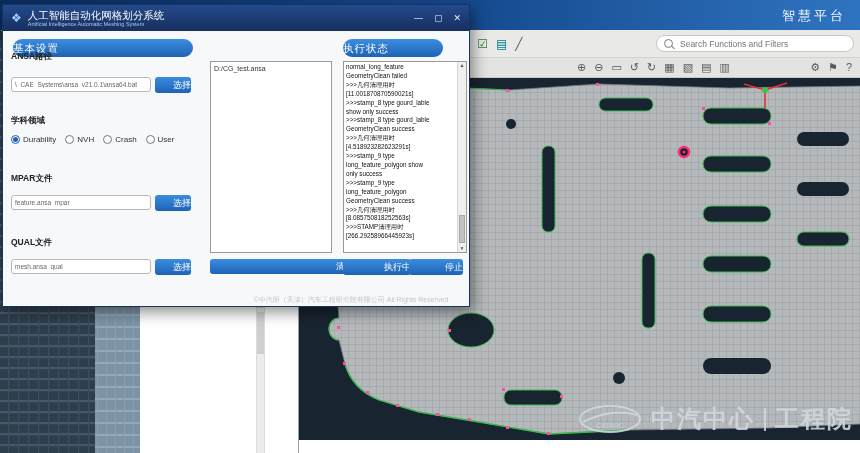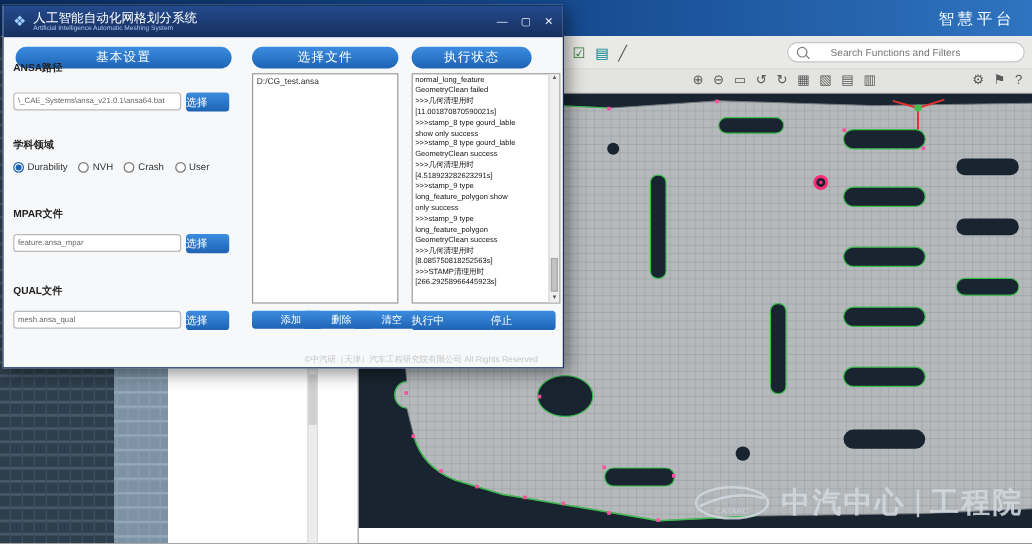--- a/index.html
+++ b/index.html
@@ -20,21 +20,21 @@
   .ansa{position:absolute;left:298px;top:30px;width:562px;height:423px;border-left:1px solid #9aa0a6;box-sizing:border-box;}
   .tb1{position:absolute;left:0;top:0;width:100%;height:28px;background:#e9e9e7;border-bottom:1px solid #d2d2d0;
        display:flex;align-items:center;gap:8px;padding-left:122px;box-sizing:border-box;}
   .tb2{position:absolute;left:0;top:28px;width:100%;height:20px;background:#e3e3e1;border-bottom:1px solid #c9c9c7;
        display:flex;align-items:center;gap:8px;padding-left:278px;padding-right:8px;box-sizing:border-box;}
   .tbi{font-size:12px;line-height:1;cursor:default;}
   .tb2 .tbi{font-size:11px;}
   .i-pink{color:#c2185b}.i-blue{color:#1565c0}.i-green{color:#2e7d32}.i-teal{color:#00838f}.i-gray{color:#5a5a5a}
   .sp-auto{margin-left:auto}
   .search{position:absolute;right:6px;top:5px;width:198px;height:17px;background:#fff;border:1px solid #c6c6c6;
-          border-radius:9px;display:flex;align-items:center;gap:17px;padding:0 7px;box-sizing:border-box;}
+          border-radius:9px;display:flex;align-items:center;gap:5px;padding:0 7px;box-sizing:border-box;}
   .mag{width:7px;height:7px;border:1.4px solid #7a7a7a;border-radius:50%;position:relative;flex:none;}
   .mag::after{content:"";position:absolute;width:4px;height:1.4px;background:#7a7a7a;transform:rotate(45deg);right:-3px;bottom:-1px;}
   .search input{border:none;outline:none;background:transparent;font-size:8.5px;color:#777;width:100%;
                 font-family:"Liberation Sans",sans-serif;}
 
   .viewport{position:absolute;left:0;top:48px;width:562px;height:362px;background:#18242f;overflow:hidden;}
   .vp-label{position:absolute;left:80px;top:3px;color:#d9dde0;font-size:7.5px;letter-spacing:.5px;}
   .statusbar{position:absolute;left:0;top:410px;width:100%;height:13px;background:#d9d6d0;border-top:1px solid #b9b6b0;
              display:flex;align-items:center;padding-left:12px;box-sizing:border-box;font-size:9px;color:#2b2b2b;}
 
@@ -49,26 +49,26 @@
           border:1px solid #17335f;box-shadow:3px 5px 14px rgba(0,0,0,.45);box-sizing:border-box;}
   .d-title{position:absolute;left:0;top:0;width:100%;height:26px;background:linear-gradient(180deg,#234a8d,#172f5e);
            display:flex;align-items:center;padding:0 8px;box-sizing:border-box;gap:6px;}
   .d-logo{color:#9fd0ff;font-size:12px;line-height:1;}
   .d-t1{color:#ffffff;font-size:10.5px;font-weight:400;line-height:11px;}
   .d-t2{color:#a9c7ef;font-size:5.5px;line-height:6px;}
   .d-ctrls{margin-left:auto;display:flex;gap:11px;color:#e8eefb;font-size:9px;}
   .d-ctrls span{cursor:default;}
   .d-body{position:absolute;left:0;top:26px;width:100%;height:277px;}
 
-  .sec-h{position:absolute;top:8px;height:18px;line-height:18px;text-align:center;color:#fff;font-size:10.5px;
+  .sec-h{position:absolute;top:8px;height:18px;line-height:18px;text-align:left;color:#fff;font-size:10.5px;
          letter-spacing:1px;border-radius:9px;background:linear-gradient(180deg,#3b8de0,#1e63b4);}
   .lbl{position:absolute;left:8px;font-size:8.5px;color:#222;font-weight:700;}
   .tinput{position:absolute;left:8px;width:140px;height:15px;background:#fff;border:1px solid #b9b9b9;border-radius:3px;
           font-size:6.5px;color:#666;padding:0 3px;box-sizing:border-box;font-family:"Liberation Sans",sans-serif;outline:none;}
-  .btn{position:absolute;background:linear-gradient(180deg,#3b8de0,#1e63b4);color:#fff;text-align:left;
+  .btn{position:absolute;background:linear-gradient(180deg,#3b8de0,#1e63b4);color:#fff;text-align:right;
        border-radius:3px;cursor:default;}
   .btn-sel{left:152px;width:36px;height:16px;line-height:16px;font-size:9px;}
   .btn-sm{top:228px;width:35px;height:15px;line-height:15px;font-size:8.5px;padding-left:24px;}
   .btn-run{top:228px;height:16px;line-height:16px;font-size:9px;}
 
   .radios{position:absolute;left:8px;top:104px;display:flex;gap:9px;align-items:center;}
   .ritem{display:flex;align-items:center;gap:3px;font-size:8px;color:#333;}
   .radio{width:9px;height:9px;border:1px solid #777;border-radius:50%;background:#fff;box-sizing:border-box;flex:none;}
   .radio.checked{border-color:#1e63b4;}
   .radio.checked::after{content:"";display:block;width:5px;height:5px;border-radius:50%;background:#1e63b4;margin:1px;}
@@ -251,21 +251,20 @@
       <div class="d-ctrls">
         <span>—</span>
         <span>▢</span>
         <span>✕</span>
       </div>
     </div>
 
     <div class="d-body">
 
       <div class="sec-h" style="left:10px;width:180px">基本设置</div>
-      <div class="sec-h" style="left:207px;width:122px">选择文件</div>
       <div class="sec-h" style="left:340px;width:100px">执行状态</div>
 
       <div class="lbl" style="top:20px">ANSA路径</div>
       <input class="tinput" style="top: 46px;" value="\_CAE_Systems\ansa_v21.0.1\ansa64.bat">
       <div class="btn btn-sel" style="top:46px">选择</div>
 
       <div class="lbl" style="top:84px">学科领域</div>
       <div class="radios">
         <span class="ritem">
             <span class="radio checked"></span>

